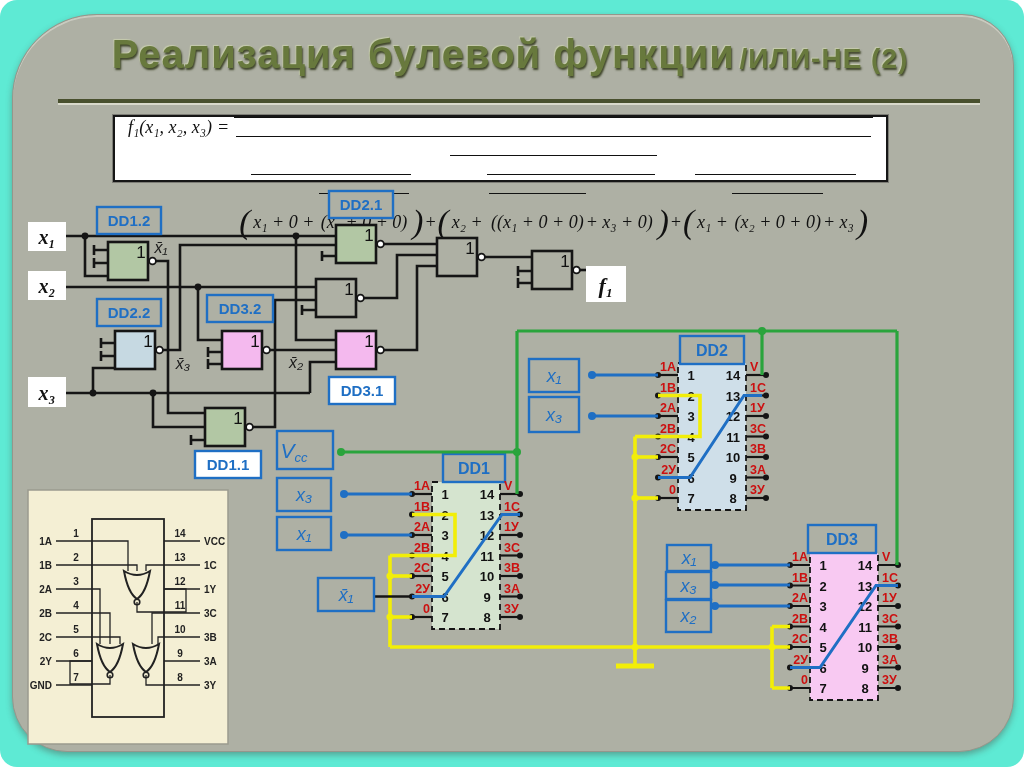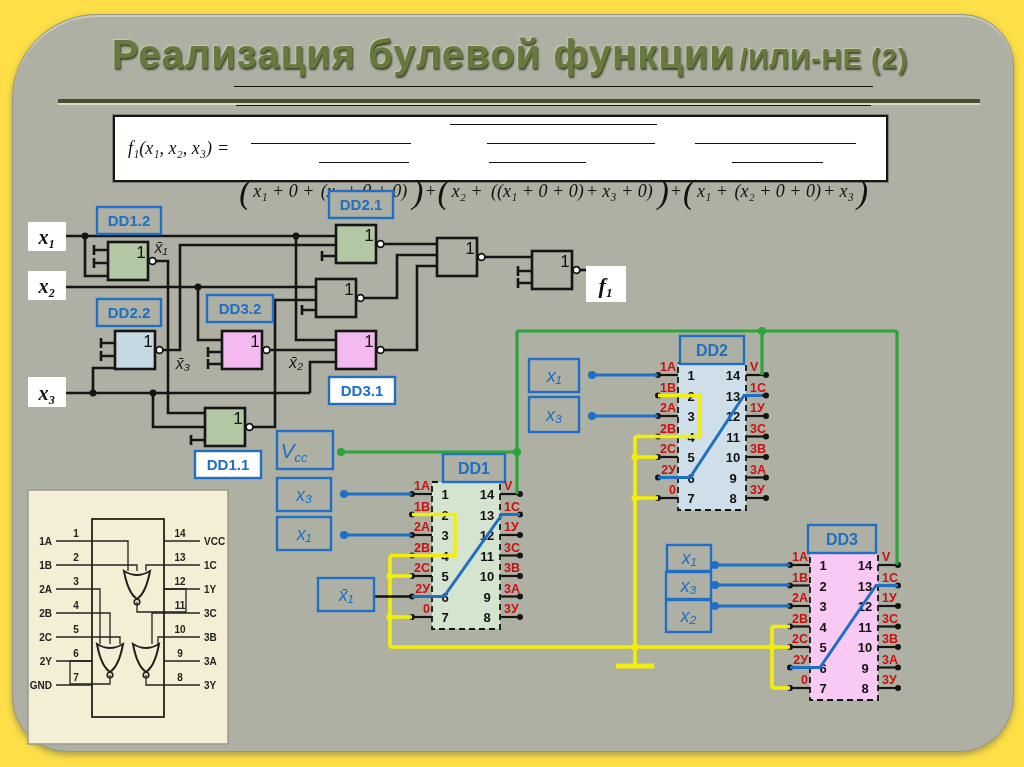--- a/index.html
+++ b/index.html
@@ -1,30 +1,30 @@
 <!DOCTYPE html>
 <html><head>
 <meta charset="utf-8">
 <style>
   html,body{margin:0;padding:0;}
-  .stage{position:relative;width:1024px;height:767px;background:#fde047;overflow:hidden;
-         font-family:"Liberation Sans",sans-serif;}
+  .stage{position:relative;width:1024px;height:767px;background:#5eead4;overflow:hidden;
+         font-family:"Liberation Sans",sans-serif;border-radius:17px;}
   .slide{position:absolute;left:12px;top:14px;width:1000px;height:736px;background:#aeb0a4;
          border-radius:85px 52px 55px 55px;border:1px solid #95968b;
          box-shadow:inset 0 2px 0 rgba(230,230,220,.5), 0 3px 6px rgba(80,80,70,.45);}
   .title{position:absolute;left:40px;top:32px;width:940px;text-align:center;
          font-weight:bold;color:#68793d;white-space:nowrap;
          text-shadow:1px 2px 2px rgba(43,50,20,.85), -1px -1px 1px rgba(215,224,180,.6);}
   .title .main{font-size:40px;letter-spacing:1px;}
   .title .suffix{font-size:28px;letter-spacing:1px;}
   .rule{position:absolute;left:58px;top:99px;width:922px;height:4px;background:#49502e;
         border-bottom:2px solid #d9d9cb;}
   .formula-box{position:absolute;left:113px;top:115px;width:771px;height:63px;background:#ffffff;
         border:2px solid #161616;box-shadow:0 0 0 1px #7d7d76;
-        display:flex;align-items:center;justify-content:center;
+        display:flex;justify-content:center;
         font-family:"Liberation Serif",serif;font-style:italic;font-size:18px;color:#111;
         white-space:nowrap;}
   .formula-box .ov{display:inline-block;border-top:1.5px solid #111;padding:18px 2px 0 2px;line-height:1.15;}
   .formula-box .pr{font-size:185%;font-weight:300;vertical-align:-14%;padding:0 1px;}
   .formula-box .gap{display:inline-block;width:5px;}
   svg text{font-family:"Liberation Sans",sans-serif;}
   .serifit{font-family:"Liberation Serif",serif;font-style:italic;}
 </style>
 </head>
 <body>

